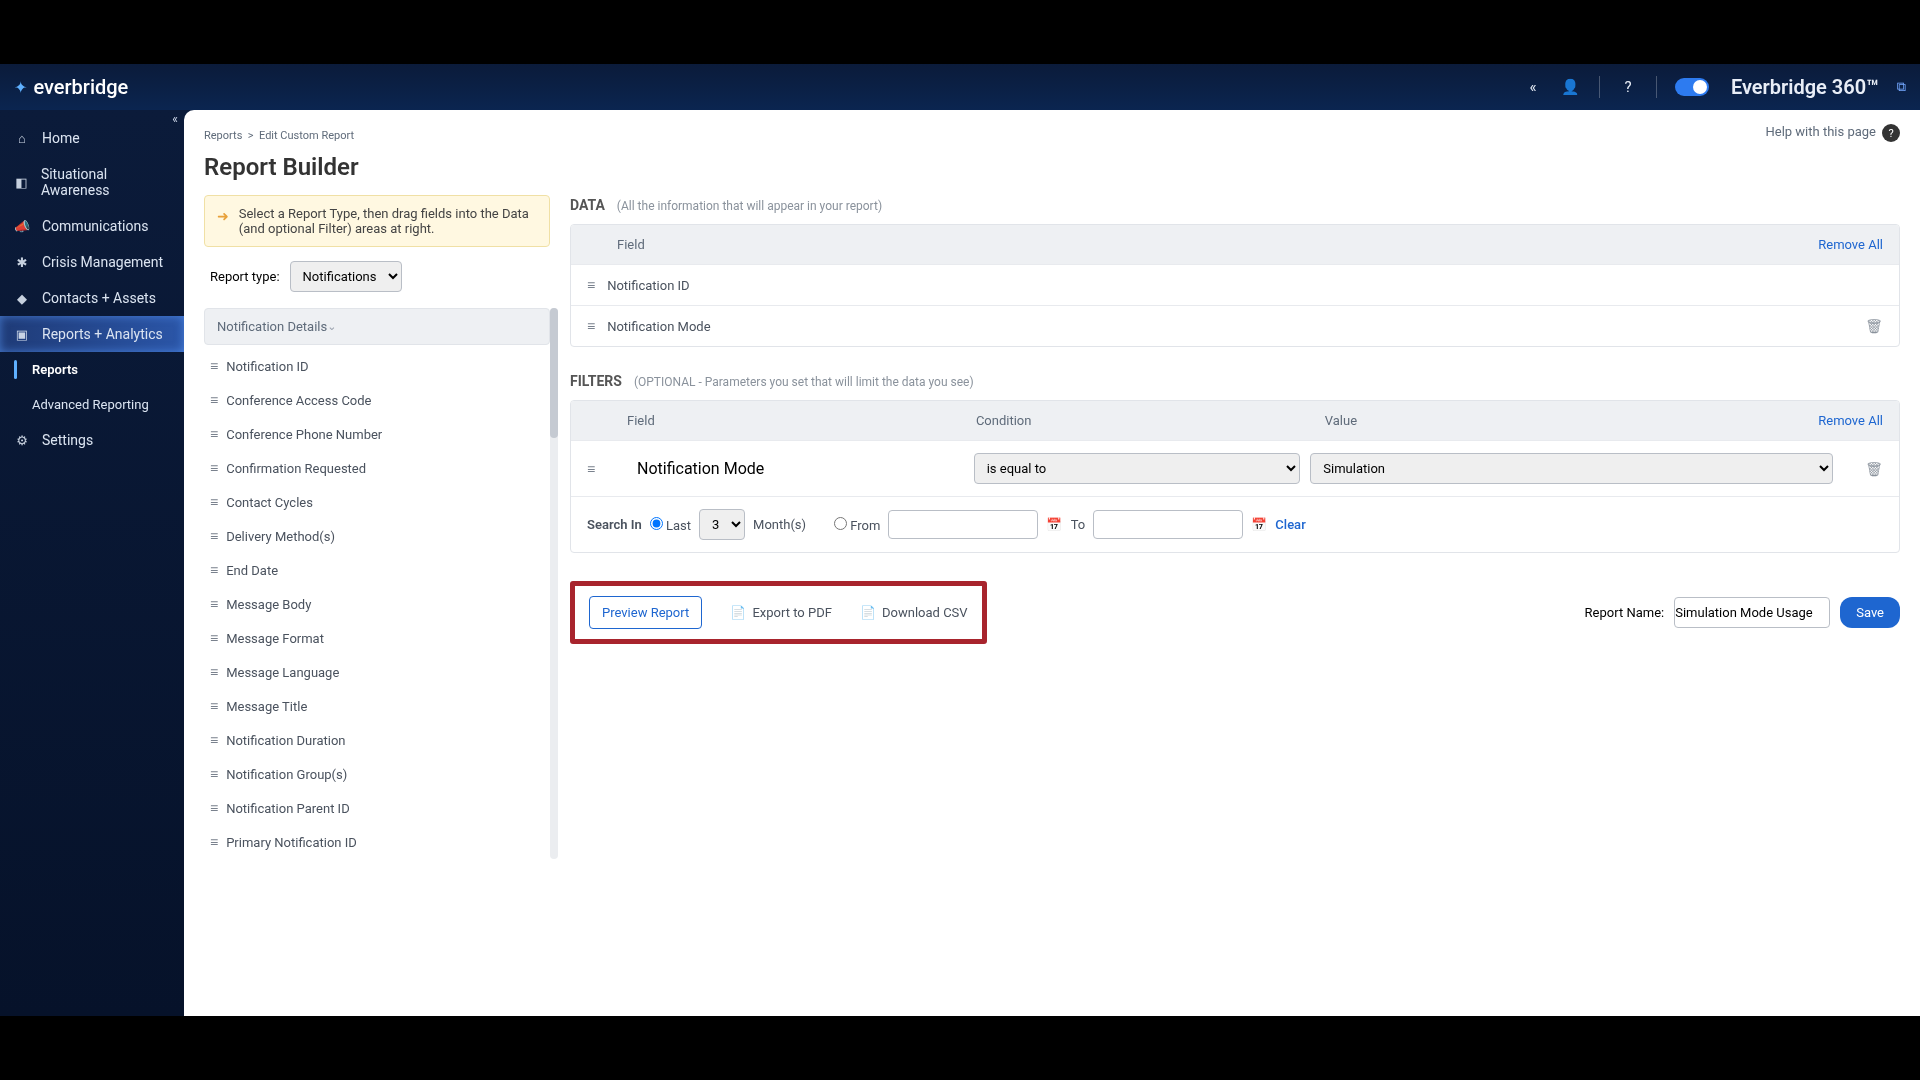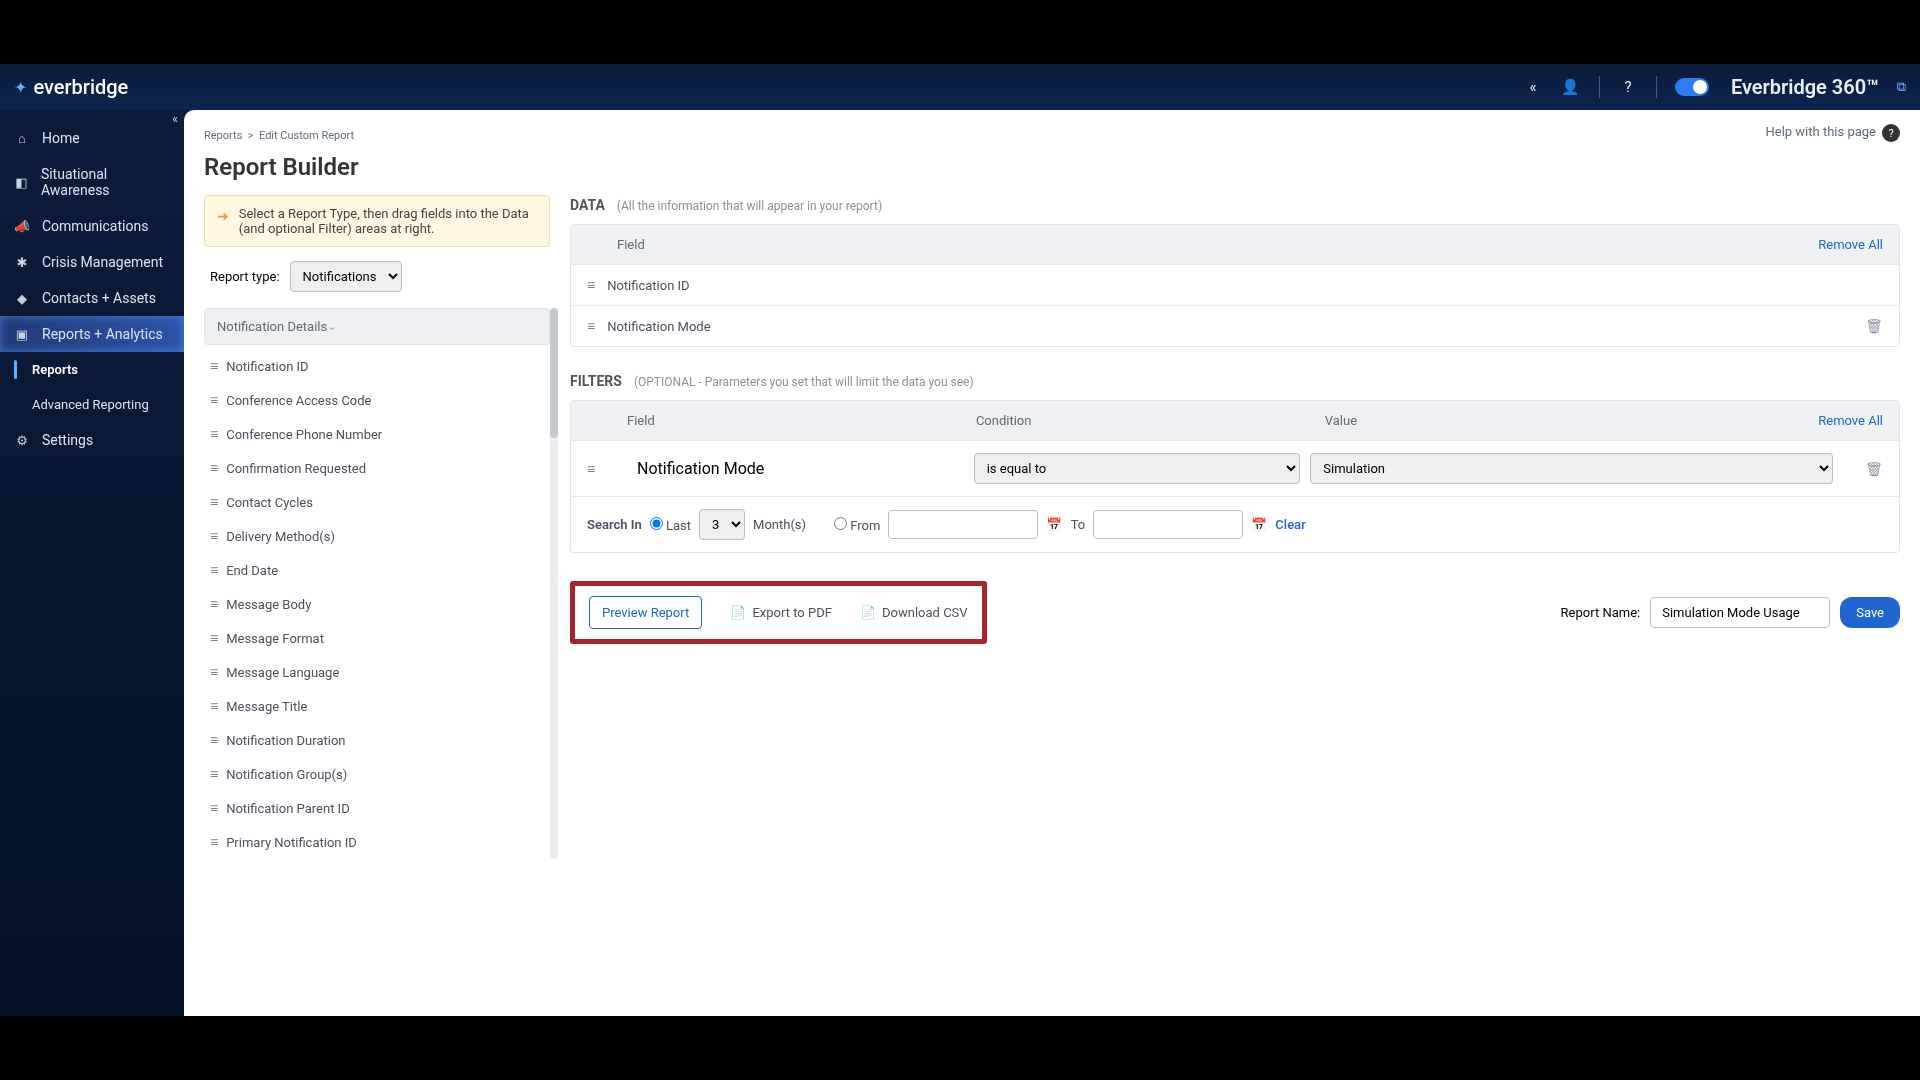--- a/index.html
+++ b/index.html
@@ -78,21 +78,21 @@
 .search-in input[type=text] { width:150px; }
 .cal-ic { color:#6c7684; }
 .clear-link { color:#1e66d0; cursor:pointer; font-weight:500; }
 
 .action-row { margin-top:28px; display:flex; align-items:center; gap:18px; }
 .highlight-box { border:5px solid #a8242d; padding:10px 14px; display:flex; align-items:center; gap:28px; border-radius:3px; }
 .btn-outline { padding:8px 12px; border:1px solid #1e66d0; color:#1e66d0; background:#fff; border-radius:4px; font-size:13px; cursor:pointer; }
 .btn-link { font-size:13px; color:#4a525e; cursor:pointer; display:flex; align-items:center; gap:6px; }
 .btn-primary { padding:8px 16px; background:#1e66d0; color:#fff; border:none; border-radius:12px; font-size:13px; cursor:pointer; }
 .name-row { margin-left:auto; display:flex; align-items:center; gap:10px; font-size:13px; }
-.name-row input { padding:7px 11px; border:1px solid #b9bec6; border-radius:4px; font-size:13px; width:180px; }
+.name-row input { padding:7px 0; border:1px solid #b9bec6; border-radius:4px; font-size:13px; width:156px; }
 </style>
 </head>
 <body>
 
 <div class="app-wrapper">
   <div class="top-bar">
     <div class="logo">
       <span class="logo-mark">✦</span>
       <span>everbridge</span>
     </div>

